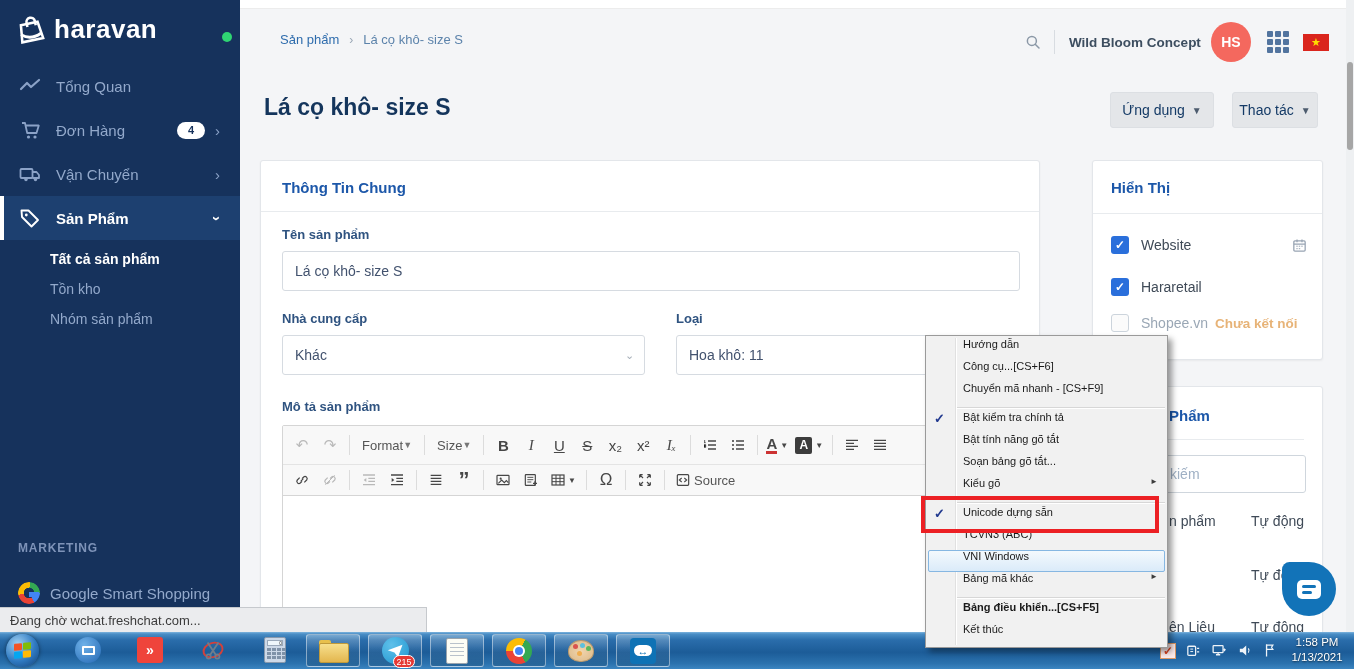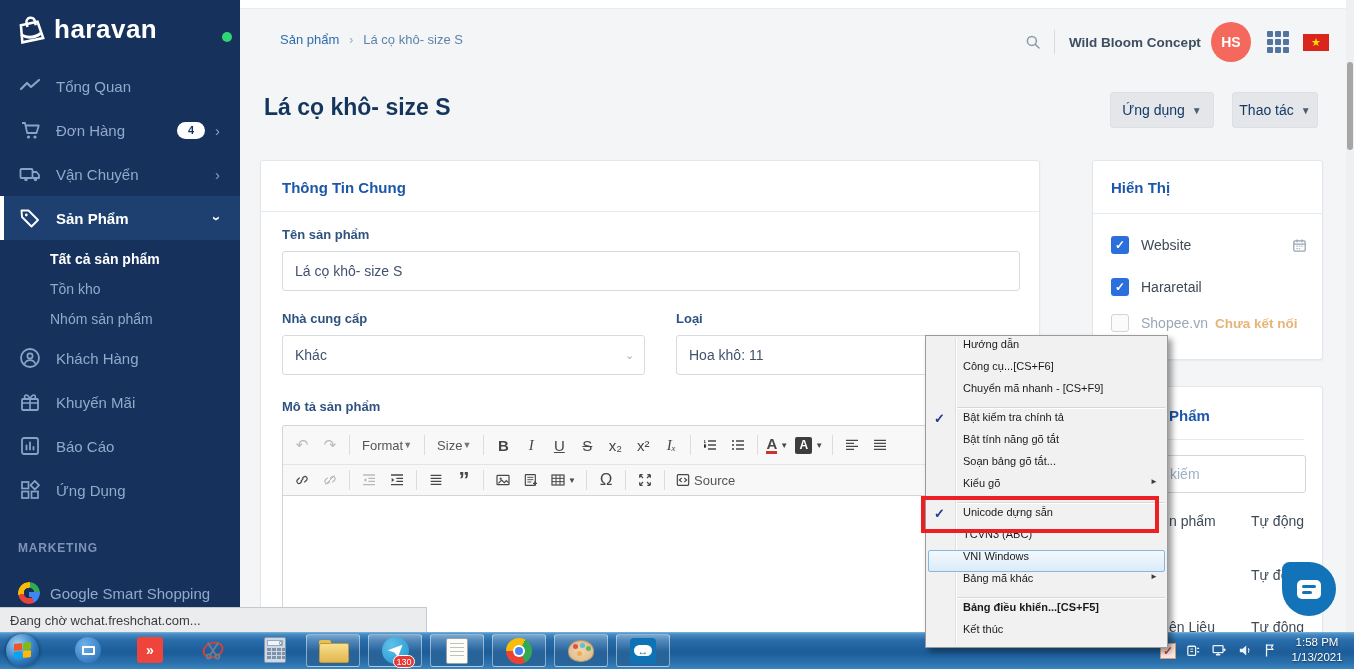--- a/index.html
+++ b/index.html
@@ -364,47 +364,20 @@
           <span>Tất cả sản phẩm</span>
         </div>
         <div class="sub-item">
           <span>Tồn kho</span>
         </div>
         <div class="sub-item">
           <span>Nhóm sản phẩm</span>
         </div>
       </div>
 
-    <nav class="nav2">
-
-    <div class="nav-item">
-          <svg class="nicon">
-            <use href="#i-user"></use>
-          </svg>
-          <span class="nlabel">Khách Hàng</span>
-        </div>
-        <div class="nav-item">
-          <svg class="nicon">
-            <use href="#i-gift"></use>
-          </svg>
-          <span class="nlabel">Khuyến Mãi</span>
-        </div>
-        <div class="nav-item">
-          <svg class="nicon">
-            <use href="#i-report"></use>
-          </svg>
-          <span class="nlabel">Báo Cáo</span>
-        </div>
-        <div class="nav-item">
-          <svg class="nicon">
-            <use href="#i-apps"></use>
-          </svg>
-          <span class="nlabel">Ứng Dụng</span>
-        </div>
-      </nav>
 
     <div class="section-label">MARKETING</div>
     <div class="marketing-item">
       <span class="gicon"></span>
       <span class="nlabel">Google Smart Shopping</span>
     </div>
     <span class="gbar"></span>
   </aside>
 
   <div class="breadcrumb">
@@ -728,21 +701,21 @@
         </span>
       </div>
     <div class="tk-btn" style="left:306px">
         <span class="ic-folder"></span>
       </div>
     <div class="tk-btn" style="left:368px">
       <span class="ic-tele">
           <svg width="17" height="14" viewBox="0 0 24 20">
             <path d="M1 9l21-8-6.5 18-5-7z" fill="#fff"></path>
           </svg>
-        <span class="tele-badge">130</span>
+        <span class="tele-badge">215</span>
       </span>
     </div>
     <div class="tk-btn" style="left:430px">
         <span class="ic-note">
           <i></i>
           <i></i>
           <i></i>
           <i></i>
         </span>
       </div>

